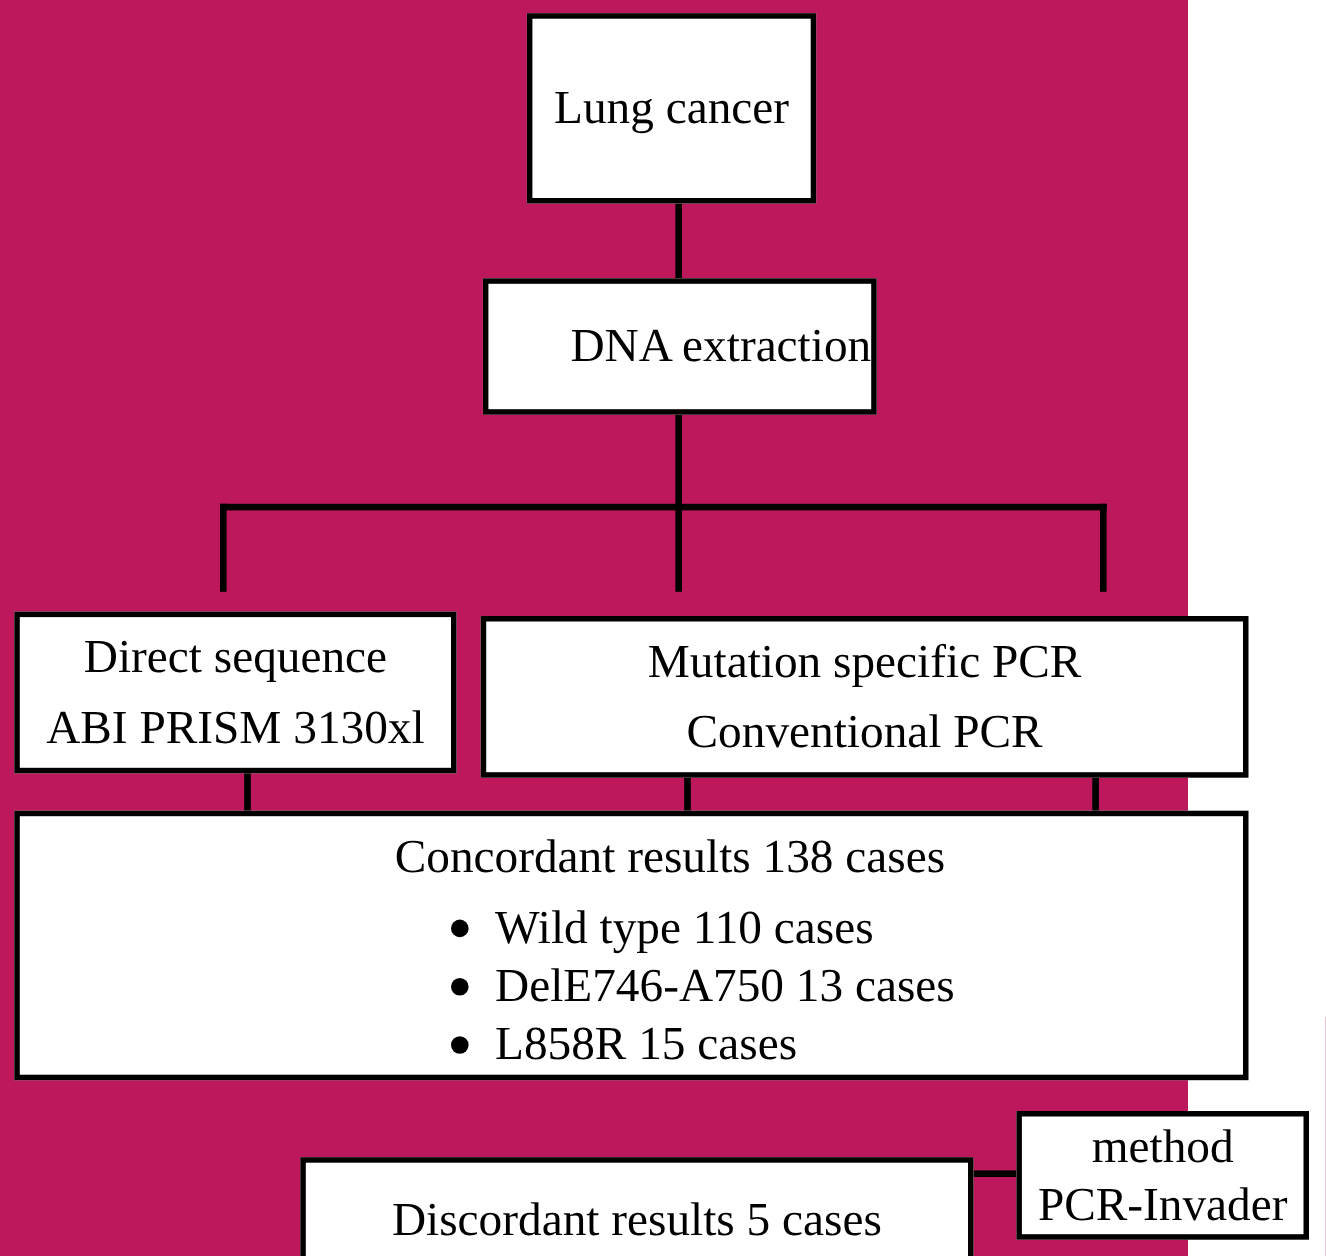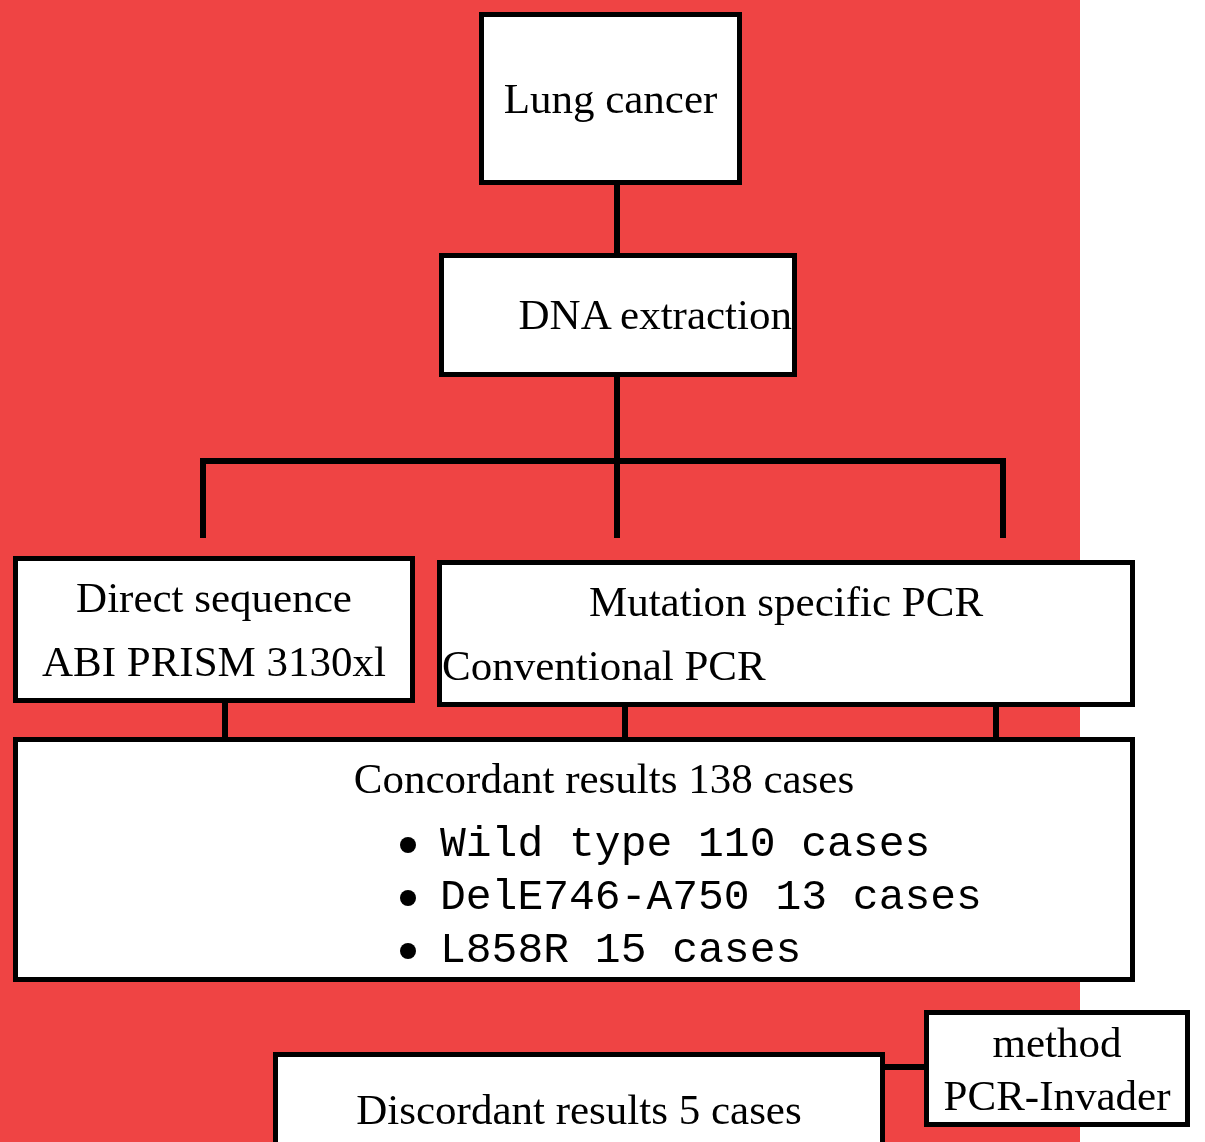--- a/index.html
+++ b/index.html
@@ -4,21 +4,21 @@
 <style>
   html, body {
     margin: 0;
     padding: 0;
     background: #ffffff;
   }
   #canvas {
     position: relative;
     width: 1080px;
     height: 1142px;
-    background: #ef4444;
+    background: #be185d;
     font-family: "Liberation Serif", "DejaVu Serif", serif;
     color: #000000;
   }
   .node {
     position: absolute;
     box-sizing: border-box;
     border: 5px solid #000000;
     background: #ffffff;
     display: flex;
     flex-direction: column;
@@ -32,28 +32,28 @@
   .connector {
     position: absolute;
     background: #000000;
   }
   
   #lung-cancer      { left: 479px; top: 12px;   width: 263px;  height: 173px; line-height: 60px; }
   #dna-extraction   { left: 439px; top: 253px;  width: 358px;  height: 124px; align-items: flex-end; }
   #direct-sequence  { left: 13px;  top: 538px;  width: 402px;  height: 147px; line-height: 64px; margin-top: 18px; }
   #mutation-pcr     { left: 437px; top: 560px;  width: 698px;  height: 147px; line-height: 64px; }
   #concordant       { left: 13px;  top: 737px;  width: 1122px; height: 245px;
-                      align-items: stretch; justify-content: space-between; text-align: left; }
+                      align-items: stretch; justify-content: center; text-align: left; padding-left: 10px; }
   #discordant       { left: 273px; top: 1052px; width: 612px;  height: 116px; }
   #pcr-invader      { left: 924px; top: 1010px; width: 266px;  height: 117px; line-height: 53px; }
 
   
   .methods-row {
     display: flex;
-    justify-content: space-between;
+    justify-content: center;
     gap: 34px;
     width: 100%;
   }
 
   
   .concordant-title {
     margin-top: 12px;
     text-align: center;
     padding-left: 60px;
     line-height: 50px;
@@ -61,21 +61,20 @@
   .bullet-list {
     margin-top: 12px;
     margin-left: 382px;
     display: flex;
     flex-direction: column;
   }
   .bullet-row {
     display: flex;
     align-items: center;
     line-height: 53px;
-    font-family: Liberation Mono, monospace;
   }
   .bullet-dot {
     display: inline-block;
     width: 16px;
     height: 16px;
     border-radius: 50%;
     background: #000000;
     margin-right: 24px;
     flex: 0 0 auto;
   }

